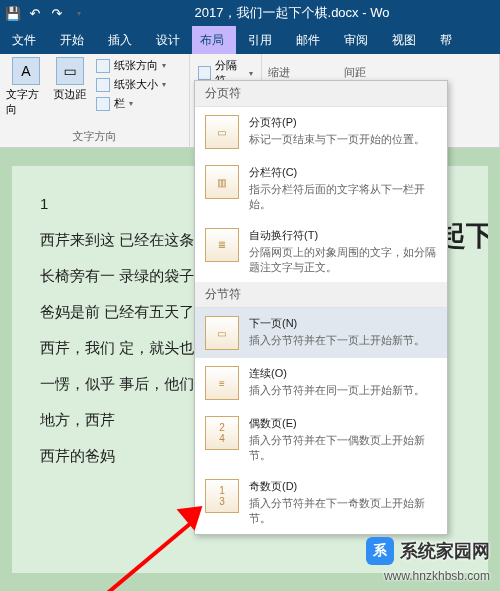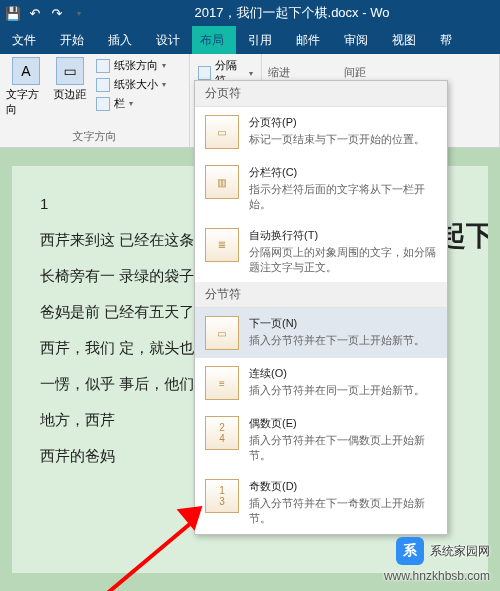--- a/index.html
+++ b/index.html
@@ -5,21 +5,21 @@
   * { margin: 0; padding: 0; box-sizing: border-box; }
   body { font-family: "Microsoft YaHei", sans-serif; font-size: 12px; background: #fff; width: 500px; height: 591px; overflow: hidden; position: relative; }
   
   .titlebar { background: #0e4a7b; color: #fff; height: 26px; display: flex; align-items: center; padding: 0 4px; }
   .qat { display: flex; gap: 4px; align-items: center; }
   .qat-icon { width: 18px; height: 18px; display: flex; align-items: center; justify-content: center; font-size: 13px; color: #fff; }
   .doc-title { flex: 1; text-align: center; font-size: 13px; overflow: hidden; white-space: nowrap; }
   
   .tabs { background: #0e4a7b; display: flex; height: 28px; }
   .tab { padding: 6px 12px; color: #fff; font-size: 12px; cursor: pointer; }
-  .tab.active { background: #14b8a6; color: #0e4a7b; padding-left: 8px; }
+  .tab.active { background: #c4b5fd; color: #0e4a7b; padding-left: 8px; }
   
   .ribbon { background: #f3f3f3; height: 94px; display: flex; border-bottom: 1px solid #d0d0d0; }
   .rgroup { border-right: 1px solid #d8d8d8; padding: 3px 6px; display: flex; flex-direction: column; justify-content: space-between; }
   .rgroup-label { font-size: 11px; color: #666; text-align: center; margin-top: 2px; }
   .rgroup-body { display: flex; gap: 4px; align-items: flex-start; }
   .big-btn { display: flex; flex-direction: column; align-items: center; width: 40px; font-size: 11px; gap: 2px; cursor: pointer; }
   .big-btn .ico { width: 28px; height: 28px; background: #d0e0f0; border: 1px solid #8db4d6; display: flex; align-items: center; justify-content: center; font-size: 14px; }
   .small-list { display: flex; flex-direction: column; gap: 2px; }
   .small-item { display: flex; align-items: center; gap: 4px; font-size: 11px; cursor: pointer; padding: 1px 2px; }
   .small-ico { width: 14px; height: 14px; border: 1px solid #8db4d6; background: #eaf1f8; }
@@ -42,21 +42,21 @@
   .dd-ico { width: 34px; height: 34px; border: 1px solid #cfa96a; background: linear-gradient(#fff,#f5e9d5); flex-shrink: 0; display: flex; align-items: center; justify-content: center; font-size: 10px; color: #b68a43; }
   .dd-text .t { font-size: 11px; color: #222; margin-bottom: 2px; }
   .dd-text .d { font-size: 11px; color: #666; line-height: 1.35; }
 
   .arrow { position: absolute; z-index: 20; pointer-events: none; }
   .arrow-line { position: absolute; width: 200px; height: 4px; background: #ff0000; transform-origin: left center; left: 42px; top: 498px; transform: rotate(-40deg); }
   .arrow-head { position: absolute; width: 0; height: 0; border-left: 14px solid transparent; border-right: 14px solid transparent; border-bottom: 22px solid #ff0000; transform: rotate(50deg); left: 180px; top: 354px; }
 
   .watermark { position: absolute; right: 10px; bottom: 26px; z-index: 30; display: flex; align-items: center; gap: 6px; }
   .wm-logo { width: 28px; height: 28px; background: #2f8df4; border-radius: 6px; display: flex; align-items: center; justify-content: center; color: #fff; font-weight: 700; font-size: 14px; }
-  .wm-text { font-size: 12px; font-weight: 400; color: #333; text-shadow: 0 0 3px #fff,0 0 3px #fff; }
+  .wm-text { font-size: 18px; font-weight: 700; color: #333; text-shadow: 0 0 3px #fff,0 0 3px #fff; }
   .wm-url { position: absolute; right: 10px; bottom: 8px; z-index: 30; font-size: 12px; color: #555; text-shadow: 0 0 3px #fff,0 0 3px #fff; }
 </style>
 </head>
 <body>
 
 <div class="titlebar">
   <div class="qat">
     <span class="qat-icon">💾</span>
     <span class="qat-icon">↶</span>
     <span class="qat-icon">↷</span>

